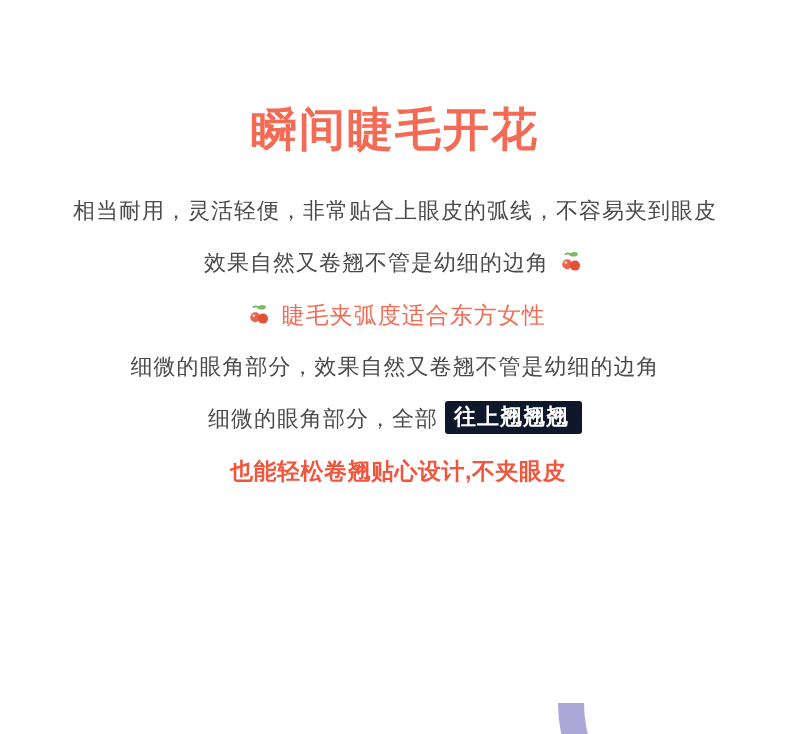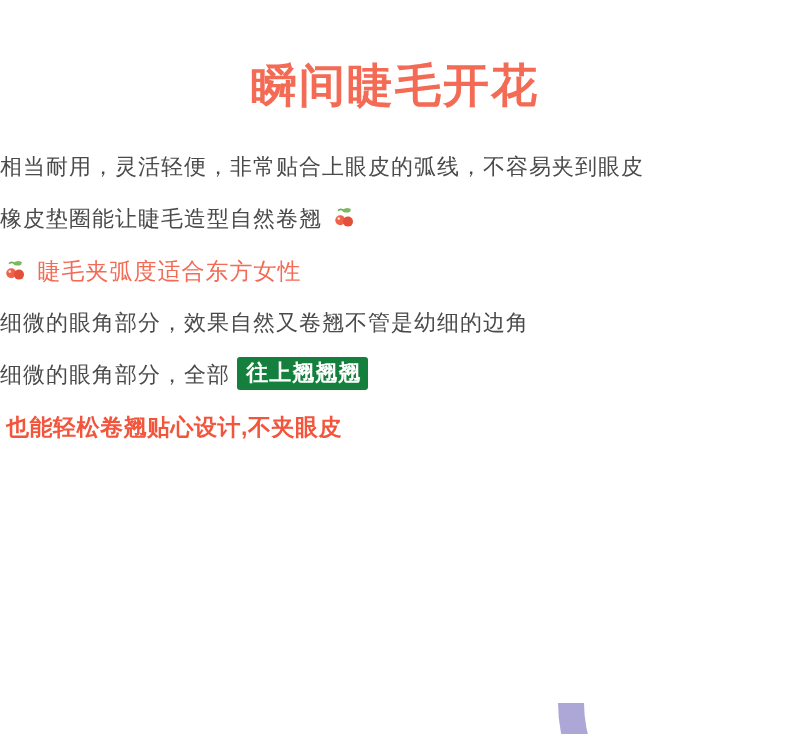--- a/index.html
+++ b/index.html
@@ -18,31 +18,32 @@
 
   .page {
     position: relative;
     width: 790px;
     height: 734px;
     box-sizing: border-box;
   }
 
   .headline {
     margin: 0;
-    padding-top: 60px;
+    padding-top: 104px;
     text-align: center;
     font-size: 46px;
     font-weight: 700;
     letter-spacing: 2px;
     color: #f36a55;
     line-height: 1.1;
   }
 
   .body-block {
     margin-top: 30px;
+    text-align: center;
   }
 
   .line {
     font-size: 22px;
     line-height: 52px;
     color: #4a4a4a;
     letter-spacing: 1px;
     white-space: nowrap;
   }
 
@@ -56,24 +57,24 @@
   .line.accent-bold {
     color: #f3543c;
     font-weight: 700;
     font-size: 23px;
     letter-spacing: 0.5px;
     margin-left: 6px;
   }
 
   .highlight-box {
     display: inline-block;
-    background: #15803d;
+    background: #0f172a;
     color: #ffffff;
     font-weight: 700;
-    padding: 2px 7px 4px 9px;
+    padding: 2px 13px 4px 9px;
     border-radius: 3px;
     letter-spacing: 1px;
     line-height: 1.25;
     vertical-align: 2px;
   }
 
   .cherry {
     display: inline-block;
     width: 22px;
     height: 22px;
@@ -112,21 +113,21 @@
 
   <h1 class="headline">瞬间睫毛开花</h1>
 
   <div class="body-block">
 
     <div class="line">
       <span>相当耐用，灵活轻便，非常贴合上眼皮的弧线，不容易夹到眼皮</span>
     </div>
 
     <div class="line">
-      <span>橡皮垫圈能让睫毛造型自然卷翘</span>
+      <span>效果自然又卷翘不管是幼细的边角</span>
       <span class="cherry">
         <svg width="22" height="22" viewBox="0 0 22 22" aria-hidden="true">
           <path d="M11 4 C12 2 15 1.5 17 2.5" stroke="#6fae56" stroke-width="1.6" fill="none" stroke-linecap="round"></path>
           <path d="M11 4 C9.5 2.5 7 2.2 5.5 3.2" stroke="#6fae56" stroke-width="1.6" fill="none" stroke-linecap="round"></path>
           <ellipse cx="13.5" cy="3.5" rx="4" ry="2" fill="#7cba5e"></ellipse>
           <circle cx="7.3" cy="13.2" r="5" fill="#f0614a"></circle>
           <circle cx="15" cy="14.6" r="5" fill="#e2503a"></circle>
           <circle cx="5.8" cy="11.6" r="1.3" fill="#ffffff" opacity="0.8"></circle>
         </svg>
       </span>

